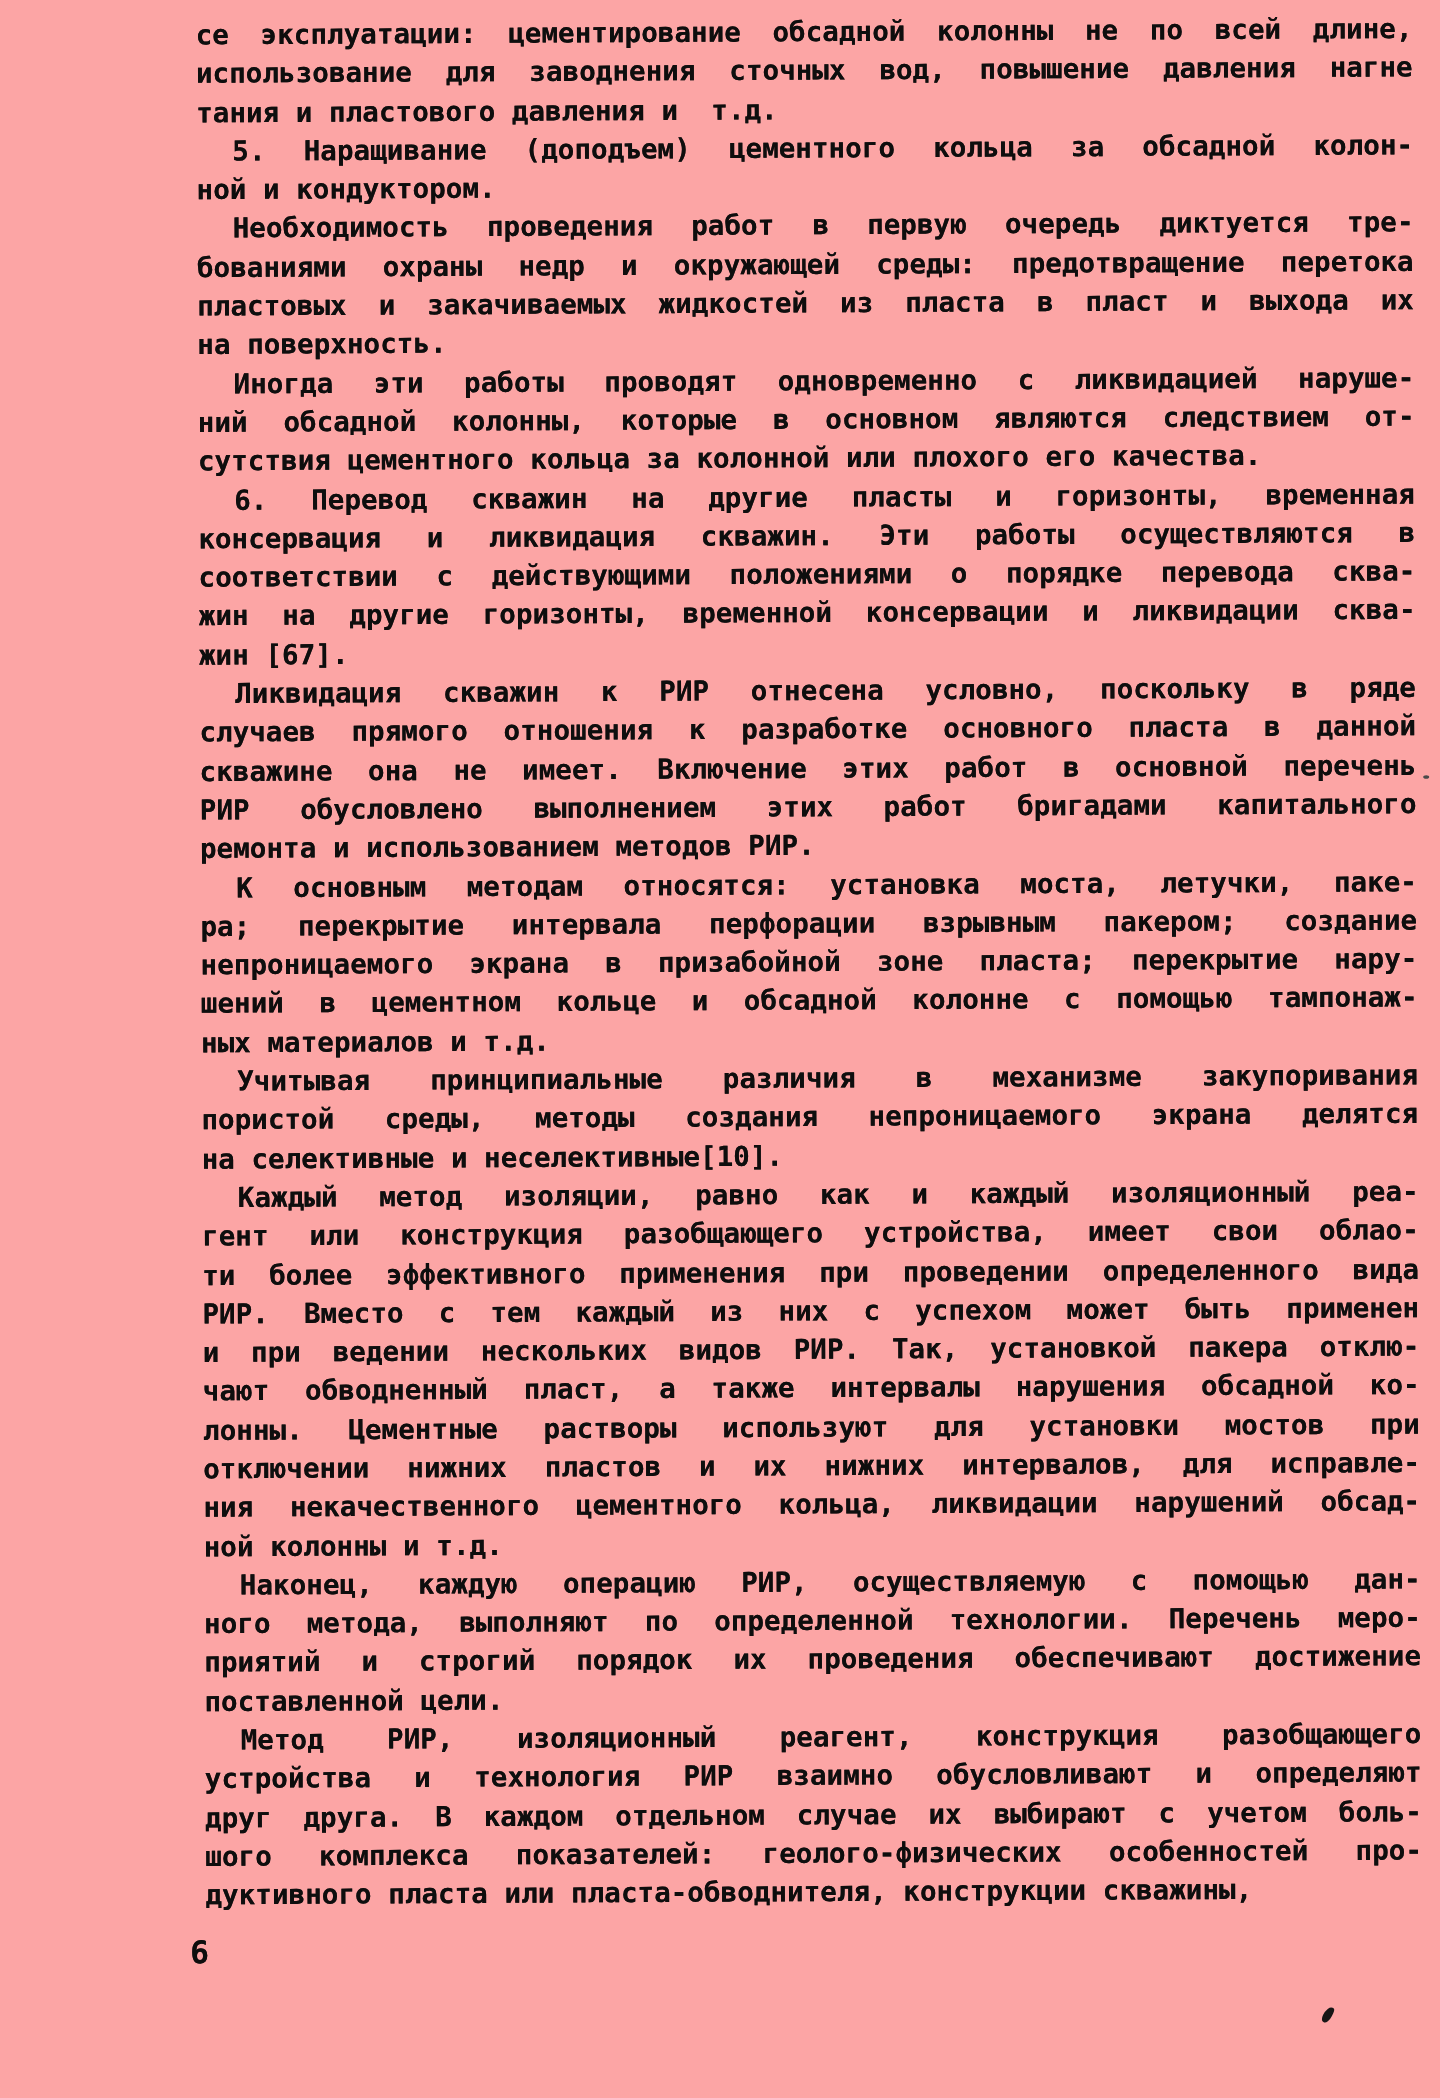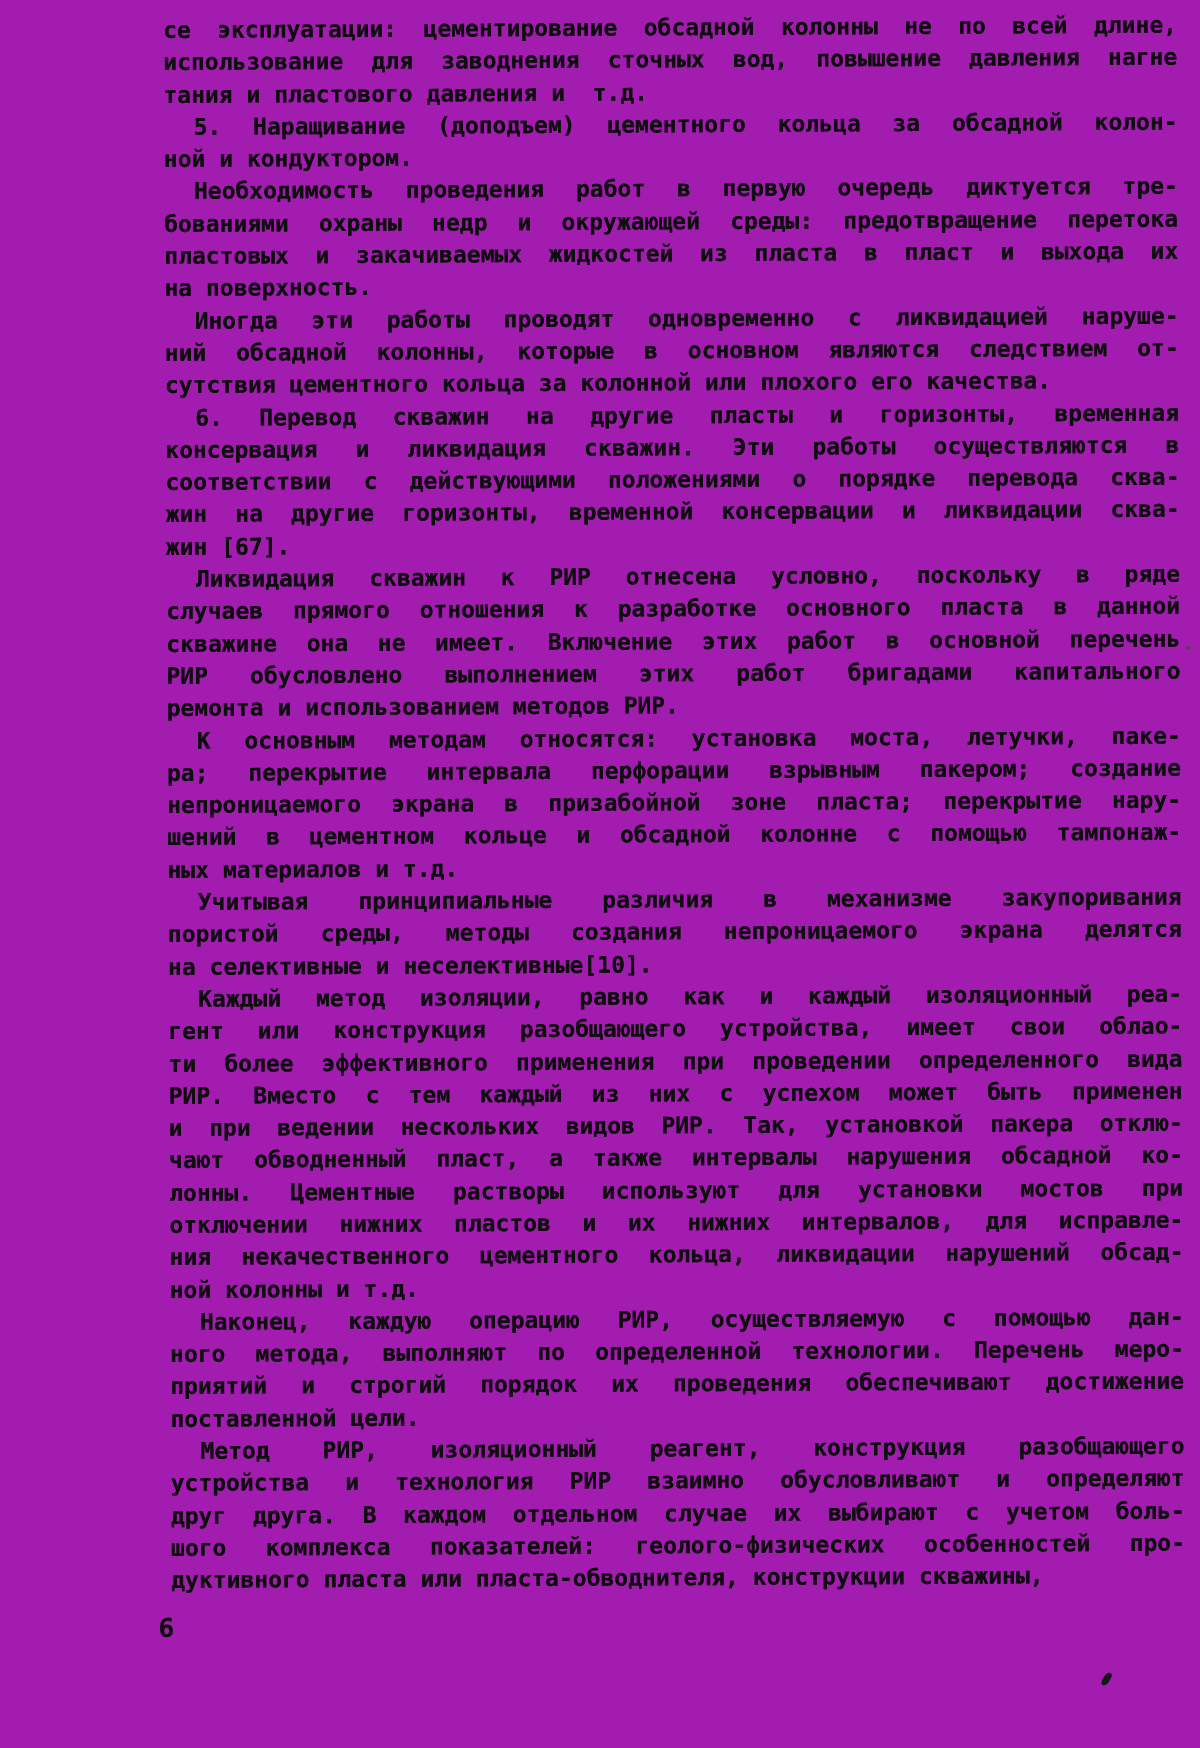--- a/index.html
+++ b/index.html
@@ -10,21 +10,21 @@
   body {
     width: 1200px;
     height: 1748px;
     position: relative;
     overflow: hidden;
     font-family: "DejaVu Sans Mono", "Liberation Mono", monospace;
   }
   .page {
     position: absolute;
     inset: 0;
-    background: #a21caf;
+    background: #fca5a5;
   }
   .sheet {
     position: absolute;
     left: 163px;
     top: 14px;
     width: 1014px;
     transform: rotate(-0.3deg);
     transform-origin: 0 0;
     color: #0e0e0e;
     font-size: 23px;

